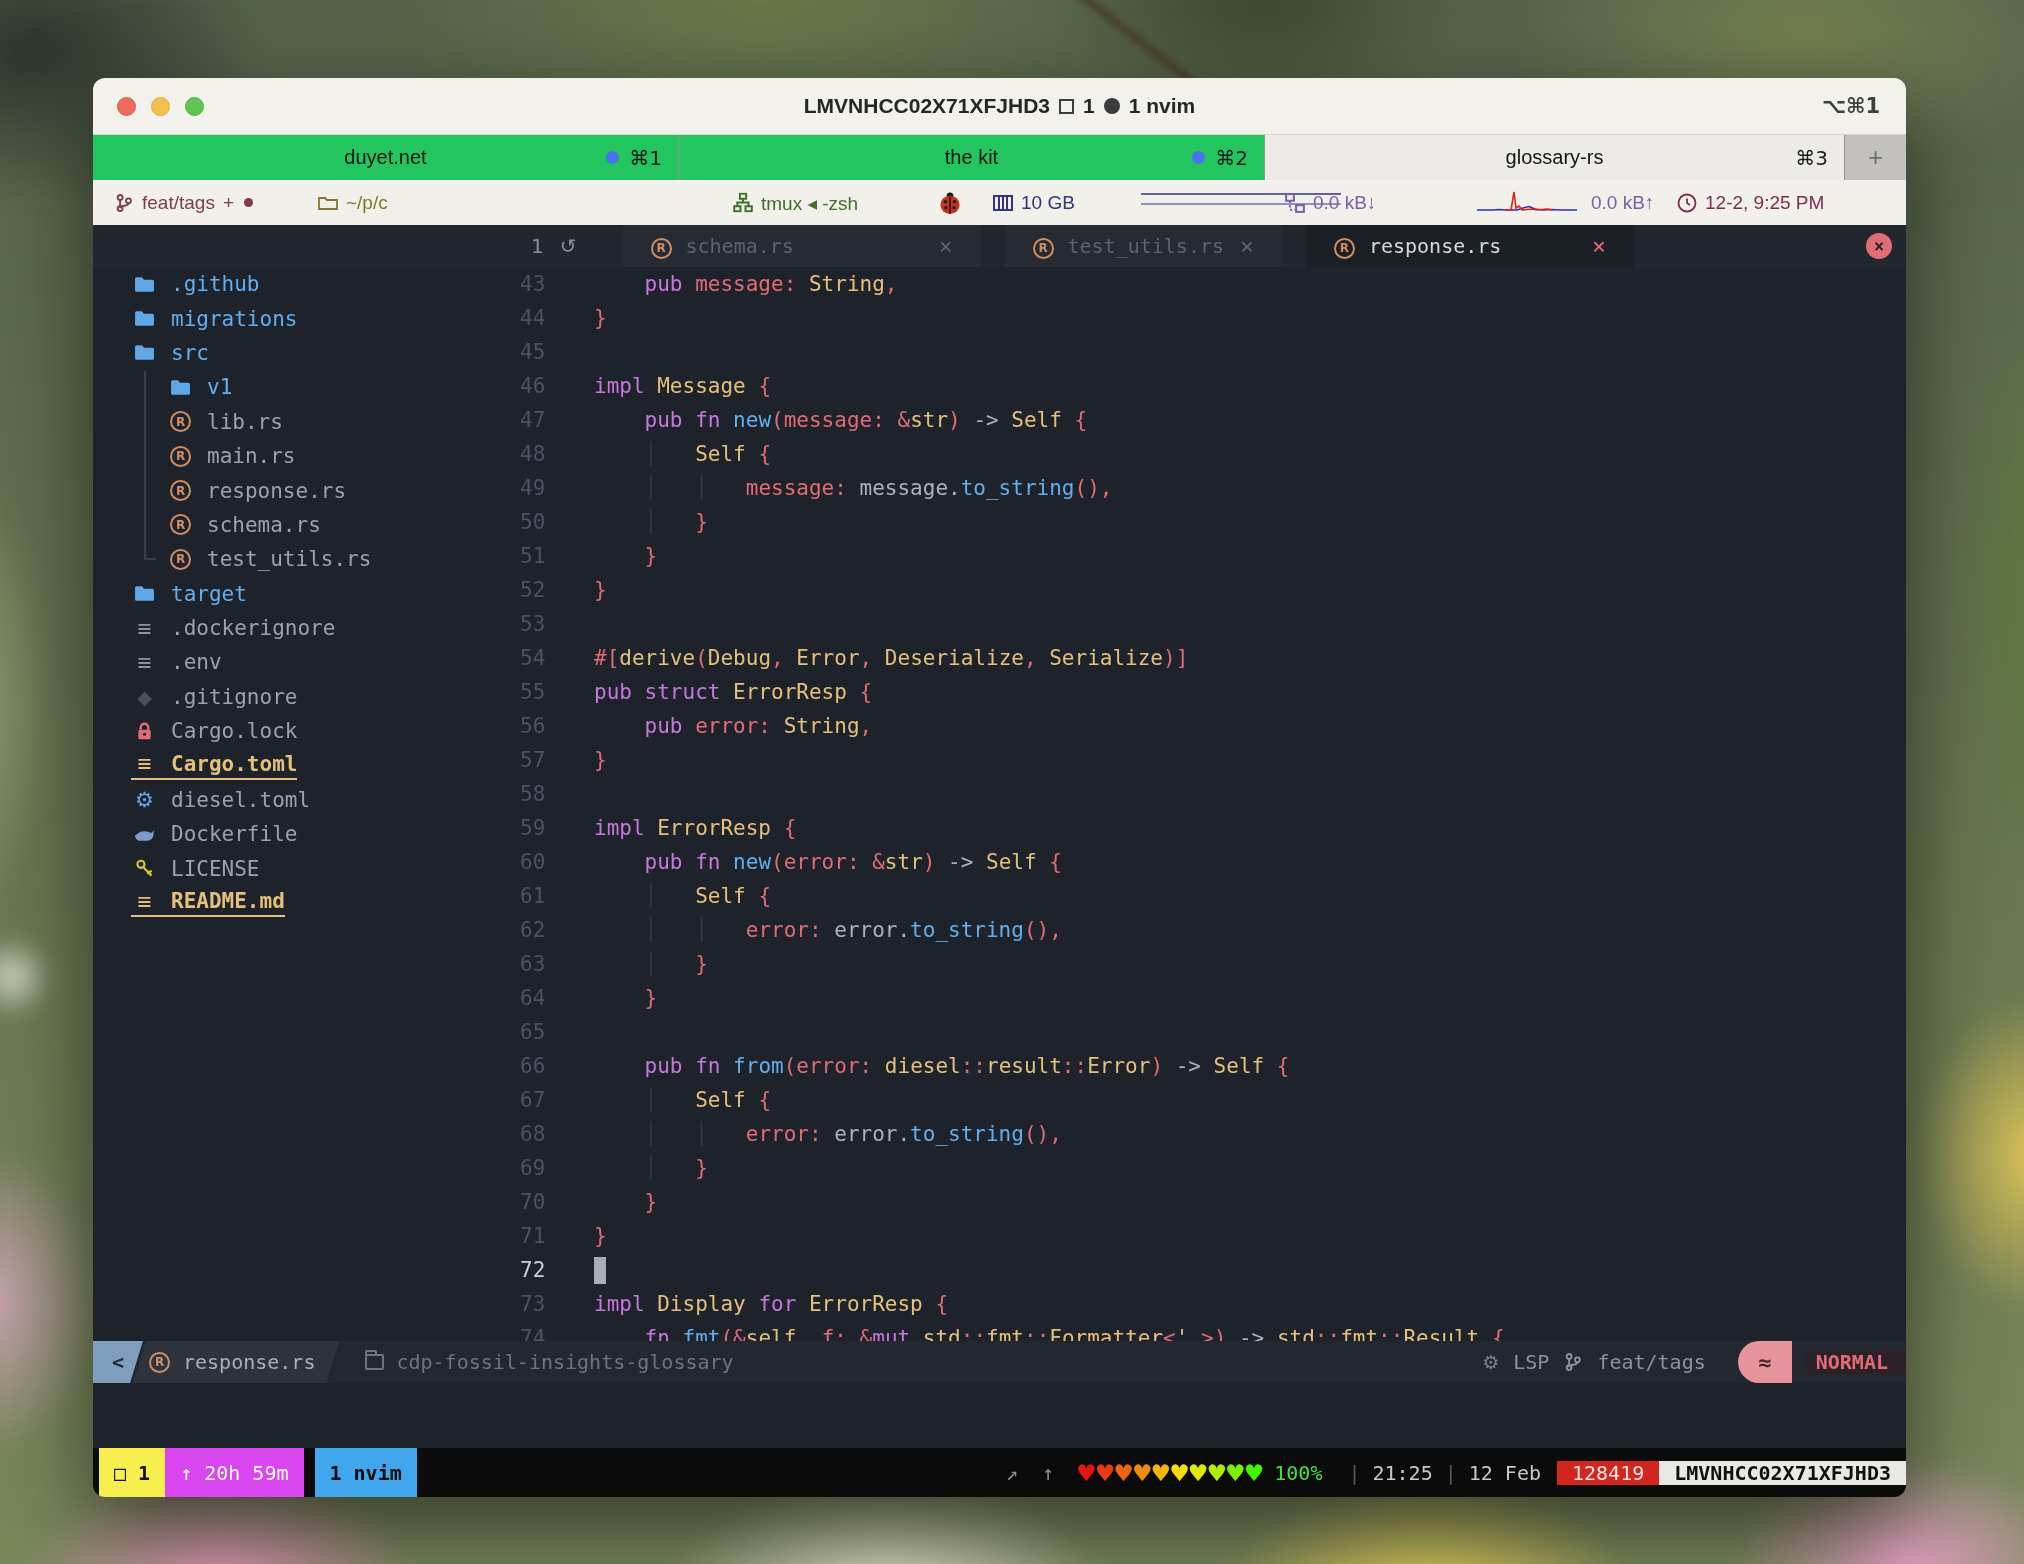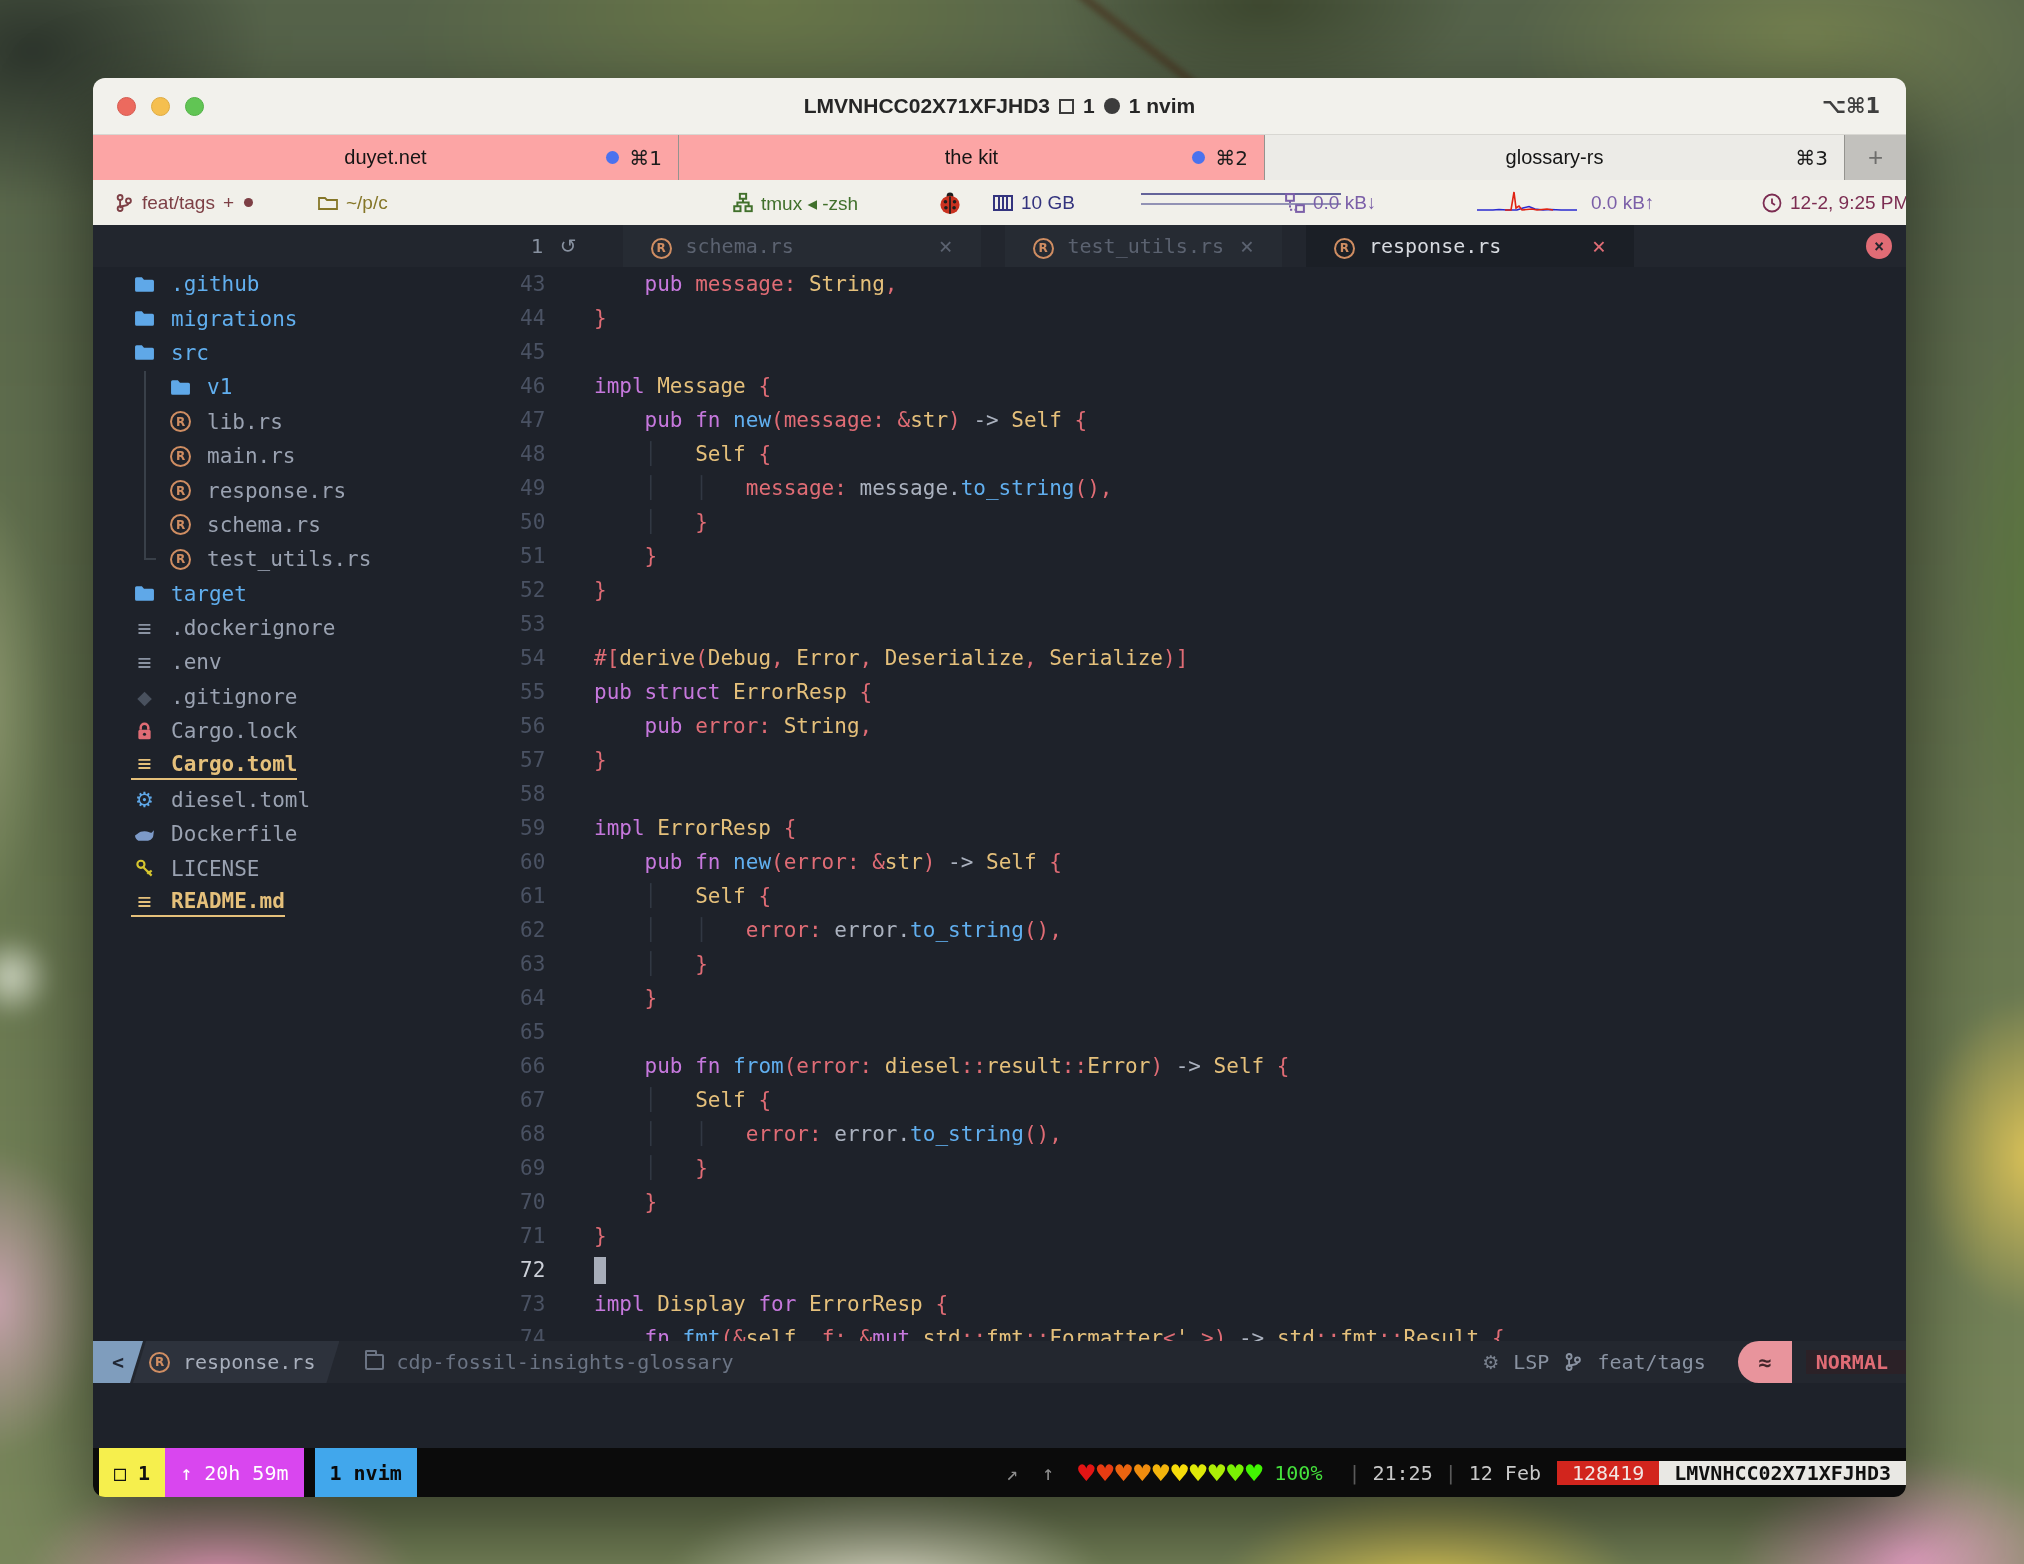--- a/index.html
+++ b/index.html
@@ -42,21 +42,21 @@
   .light.yellow{ background:#f5bf4f; border:1px solid #dfab41;}
   .light.green{ background:#61c554; border:1px solid #52b246;}
   .wtitle { font-weight:700; font-size:21px; color:#262626; display:flex; align-items:center; gap:9px; }
   .ticon-sq { width:15px; height:15px; border:2.5px solid #3c3c3c; display:inline-block; }
   .ticon-dot { width:16px; height:16px; border-radius:50%; background:#3c3c3c; display:inline-block; }
   .wshortcut { position:absolute; right:26px; top:50%; transform:translateY(-50%);
     font-family:"DejaVu Sans",sans-serif; font-weight:700; font-size:21px; color:#3f3f3f; }
 
   
   .tabbar { height:45px; display:flex; background:#a9a8a4; }
-  .tab { position:relative; height:100%; background:#fca5a5; border-right:1px solid #94938f;
+  .tab { position:relative; height:100%; background:#22c55e; border-right:1px solid #94938f;
     display:flex; align-items:center; justify-content:center; font-size:20px; color:#151515; }
   .tab:nth-child(1){ width:586px; } .tab:nth-child(2){ width:586px; } .tab:nth-child(3){ width:580px; }
   .tab.active { background:#ecebe7; }
   .tab-right { position:absolute; right:16px; display:flex; align-items:center; gap:10px; }
   .tab-dot { width:13px; height:13px; border-radius:50%; background:#4a72ee; }
   .tab-key { font-family:"DejaVu Sans",sans-serif; font-size:20px; color:#1c1c1c; }
   .newtab { flex:1; background:#c2c1bd; display:flex; align-items:center; justify-content:center;
     font-size:26px; color:#6e6e6c; }
 
   
@@ -67,21 +67,21 @@
   .tb-branch .dot { width:9px; height:9px; border-radius:50%; background:#7d3f45; margin-left:2px;}
   .tb-path { left:225px; color:#857628; }
   .tb-session { left:640px; color:#41702c; }
   .tb-mem { left:900px; color:#34347e; }
   .tb-lines { left:1048px; top:13px; transform:none; width:200px; }
   .tb-lines .l1,.tb-lines .l2 { height:2px; background:#34347e; opacity:.75; margin-bottom:8px;}
   .tb-lines .l2 { opacity:.5; }
   .tb-net-down { left:1192px; color:#7b5fa8; }
   .tb-graph { left:1384px; top:10px; transform:none; }
   .tb-net-up { left:1498px; color:#7b5fa8; }
-  .tb-clock { left:1669px; color:#7c2d52; }
+  .tb-clock { left:1584px; color:#7c2d52; }
 
   
   .terminal { position:absolute; left:0; top:147px; right:0; bottom:49px;
     background:#1e222a; font-family:"DejaVu Sans Mono",monospace; }
 
   
   .bufferline { position:absolute; left:0; top:0; right:0; height:42px; background:#22262e;
     display:flex; align-items:stretch; font-size:20px; color:#5b6270; }
   .bl-left { display:flex; align-items:center; gap:16px; margin-left:438px; margin-right:46px;
     color:#8891a0; font-family:"DejaVu Sans","DejaVu Sans Mono",monospace; }

